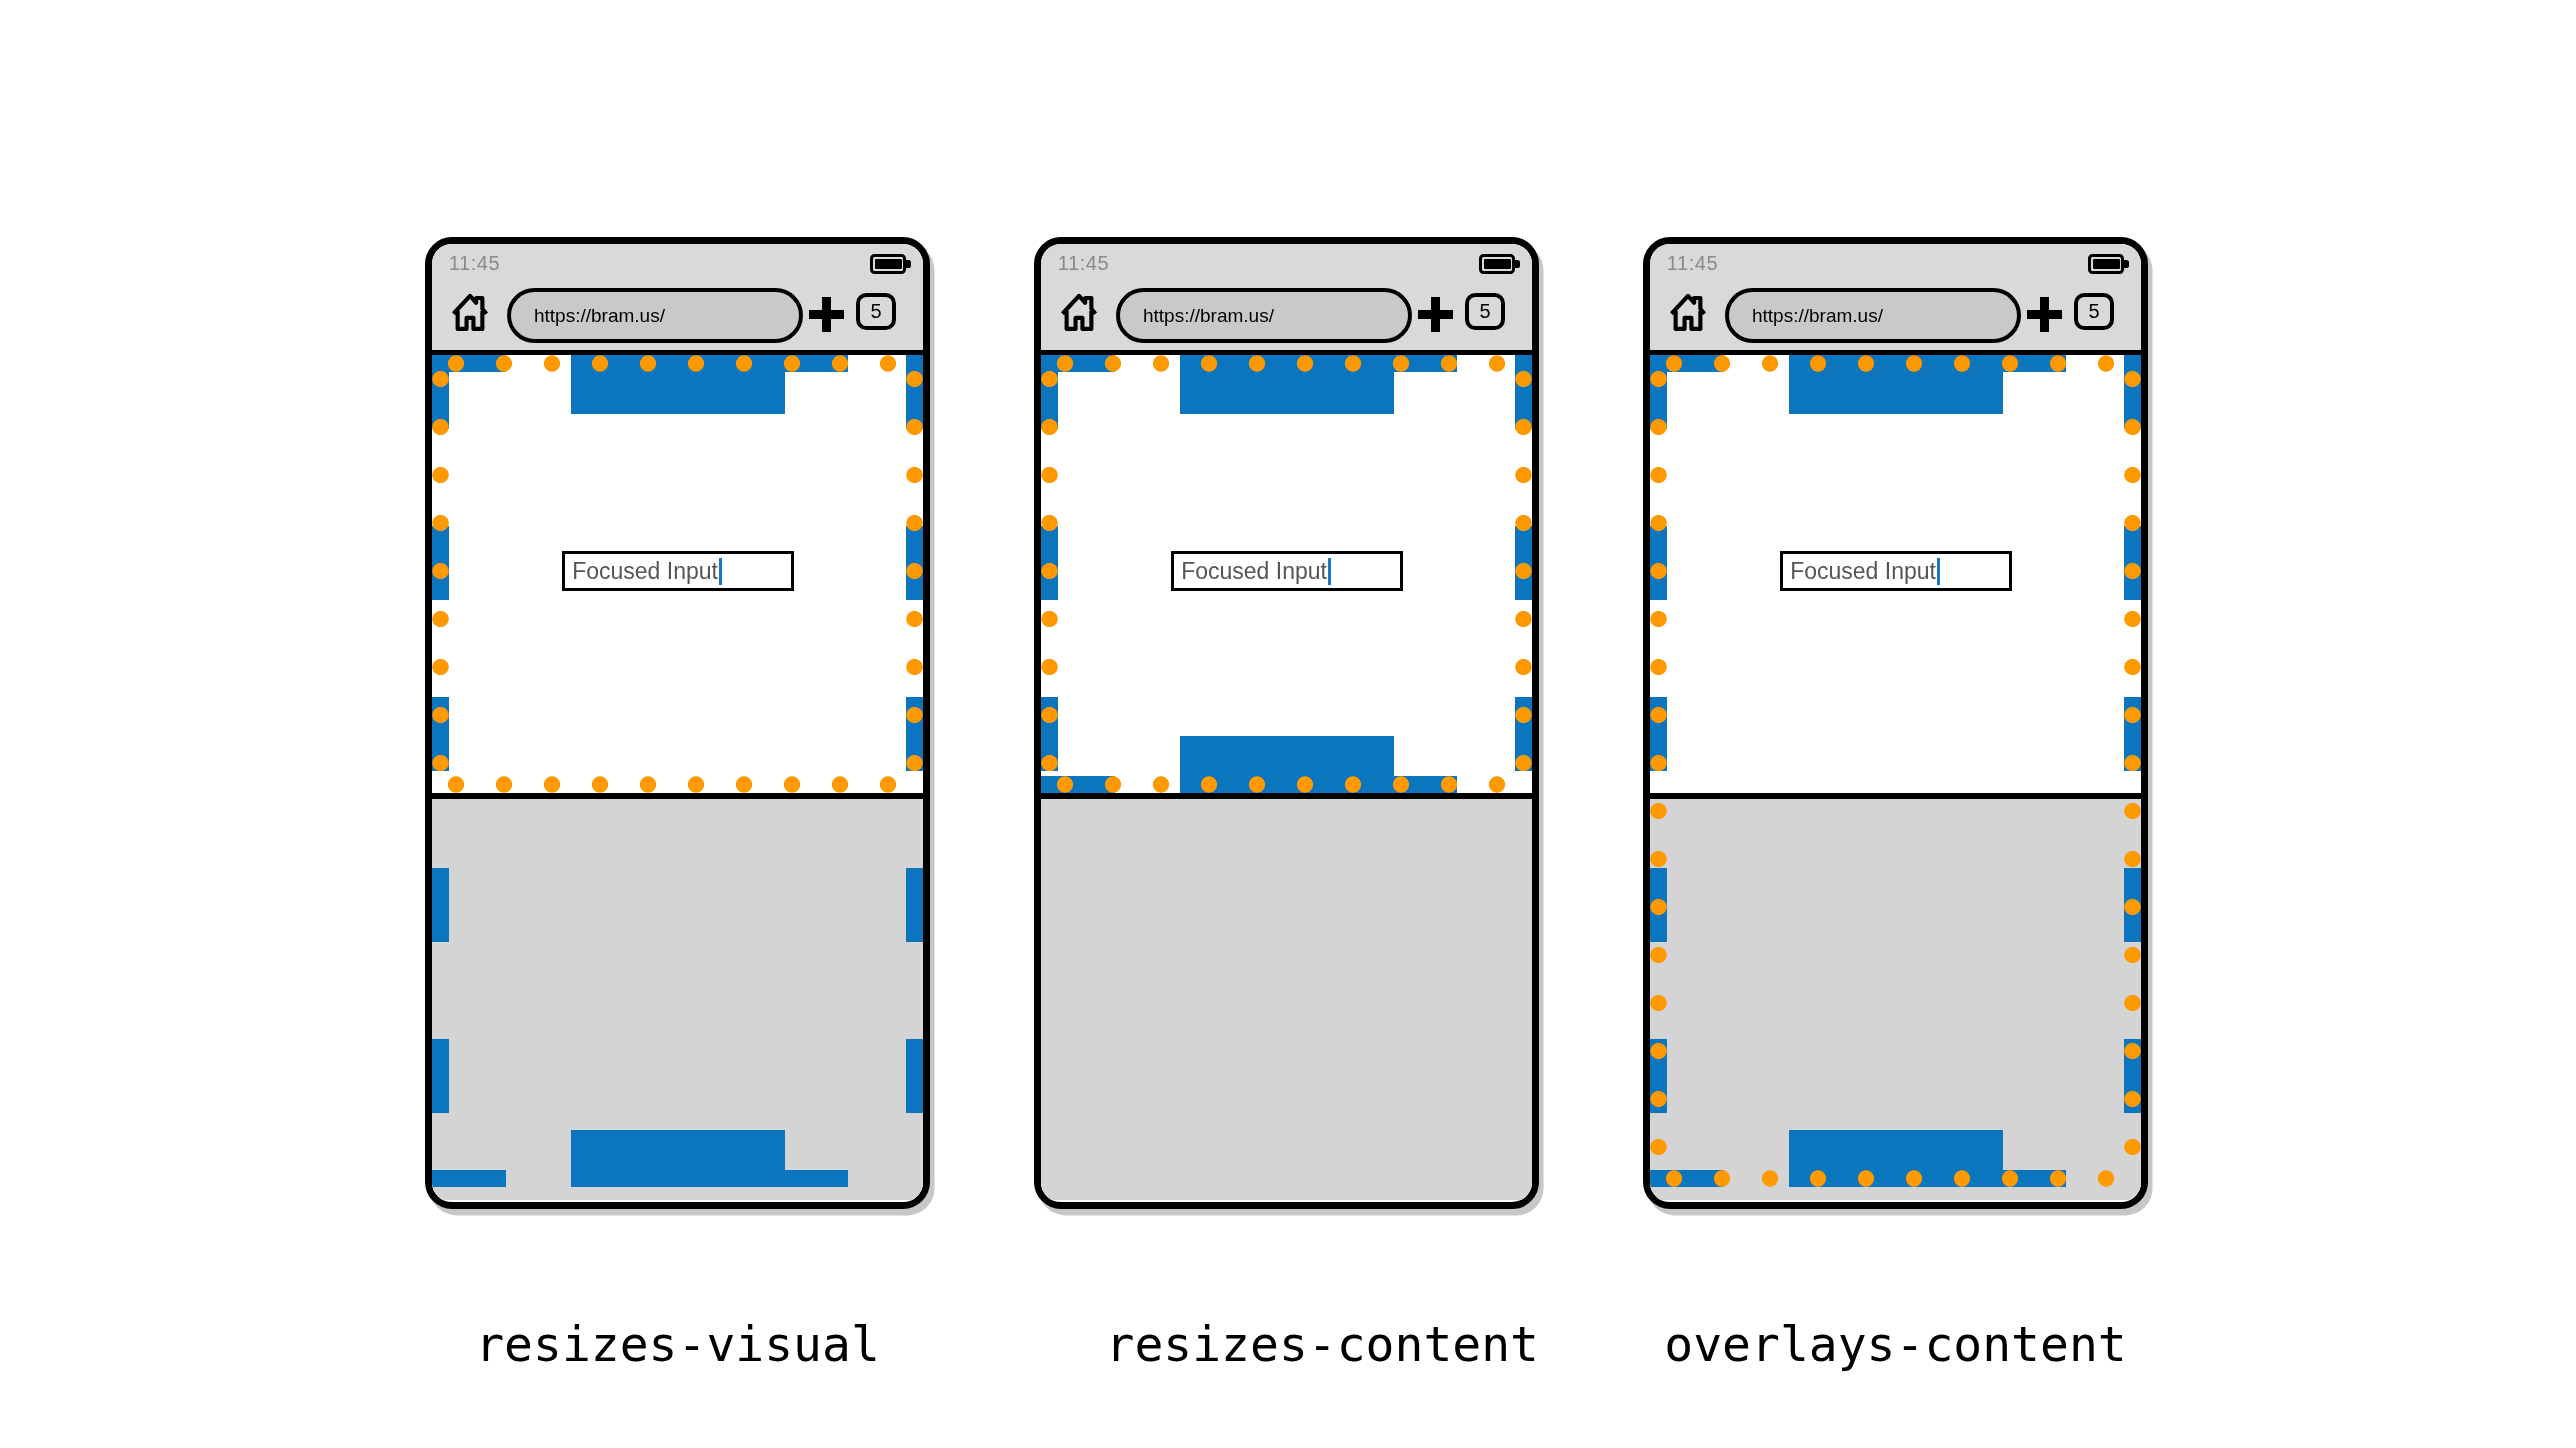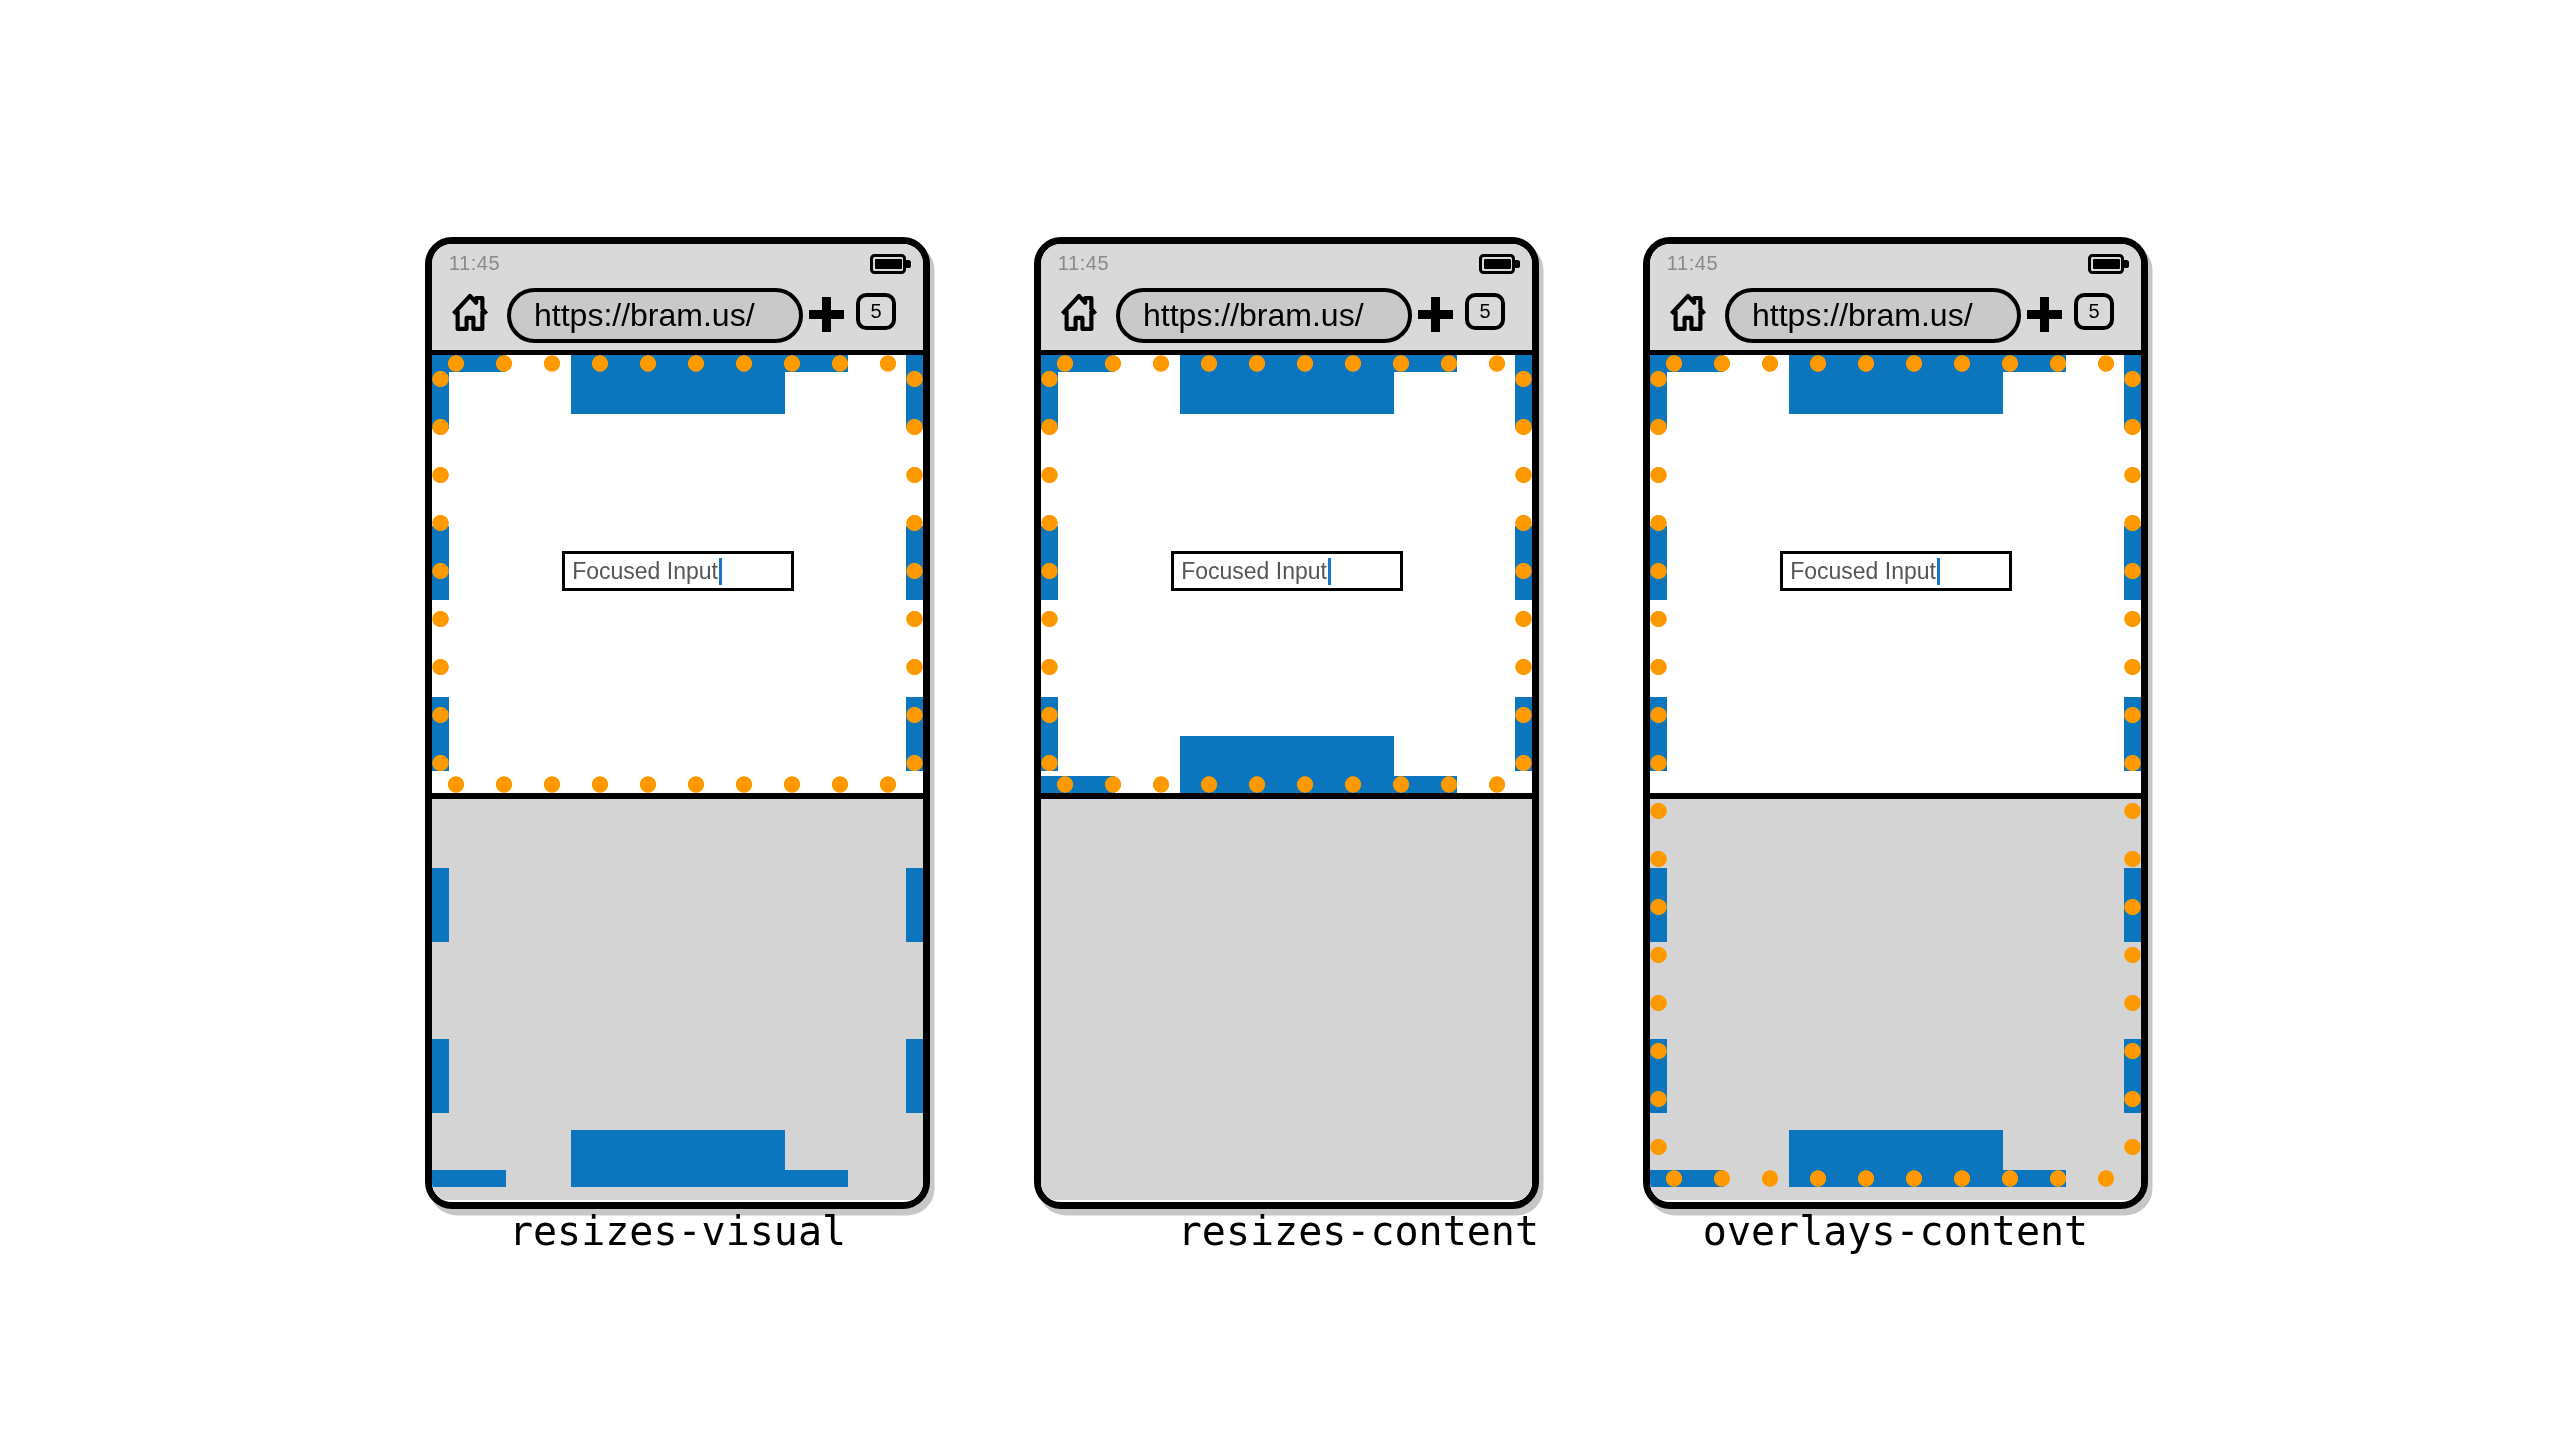--- a/index.html
+++ b/index.html
@@ -76,21 +76,21 @@
     position: absolute;
     left: 75px; top: 44px;
     width: 296px; height: 55px;
     box-sizing: border-box;
     background: #c9c9c9;
     border: 4.5px solid #000;
     border-radius: 28px;
     display: flex;
     align-items: center;
     padding-left: 23px;
-    font-size: 32px;
+    font-size: 19px;
     color: #000;
   }
   .plus {
     position: absolute;
     left: 377px; top: 53px;
     width: 35px; height: 35px;
     background:
       linear-gradient(#000,#000) center / 100% 9px no-repeat,
       linear-gradient(#000,#000) center / 9px 100% no-repeat;
   }
@@ -217,25 +217,25 @@
   .caret {
     display: inline-block;
     width: 2.6px; height: 27px;
     margin-left: 1.3px;
     background: #1778c8;
   }
 
   
   .caption {
     position: absolute;
-    top: 1204px;
+    top: 1317px;
     width: 505px;
     text-align: center;
     font-family: "DejaVu Sans Mono", monospace;
-    font-size: 40px;
+    font-size: 48px;
     color: #000;
     line-height: 55px;
   }
   .c0 { left: 425px; }
   .c1 { left: 1034px; text-align: right; }
   .c2 { left: 1643px; text-align: center; }
 
   .homesvg { width: 100%; height: 100%; }
 </style>
 </head>

